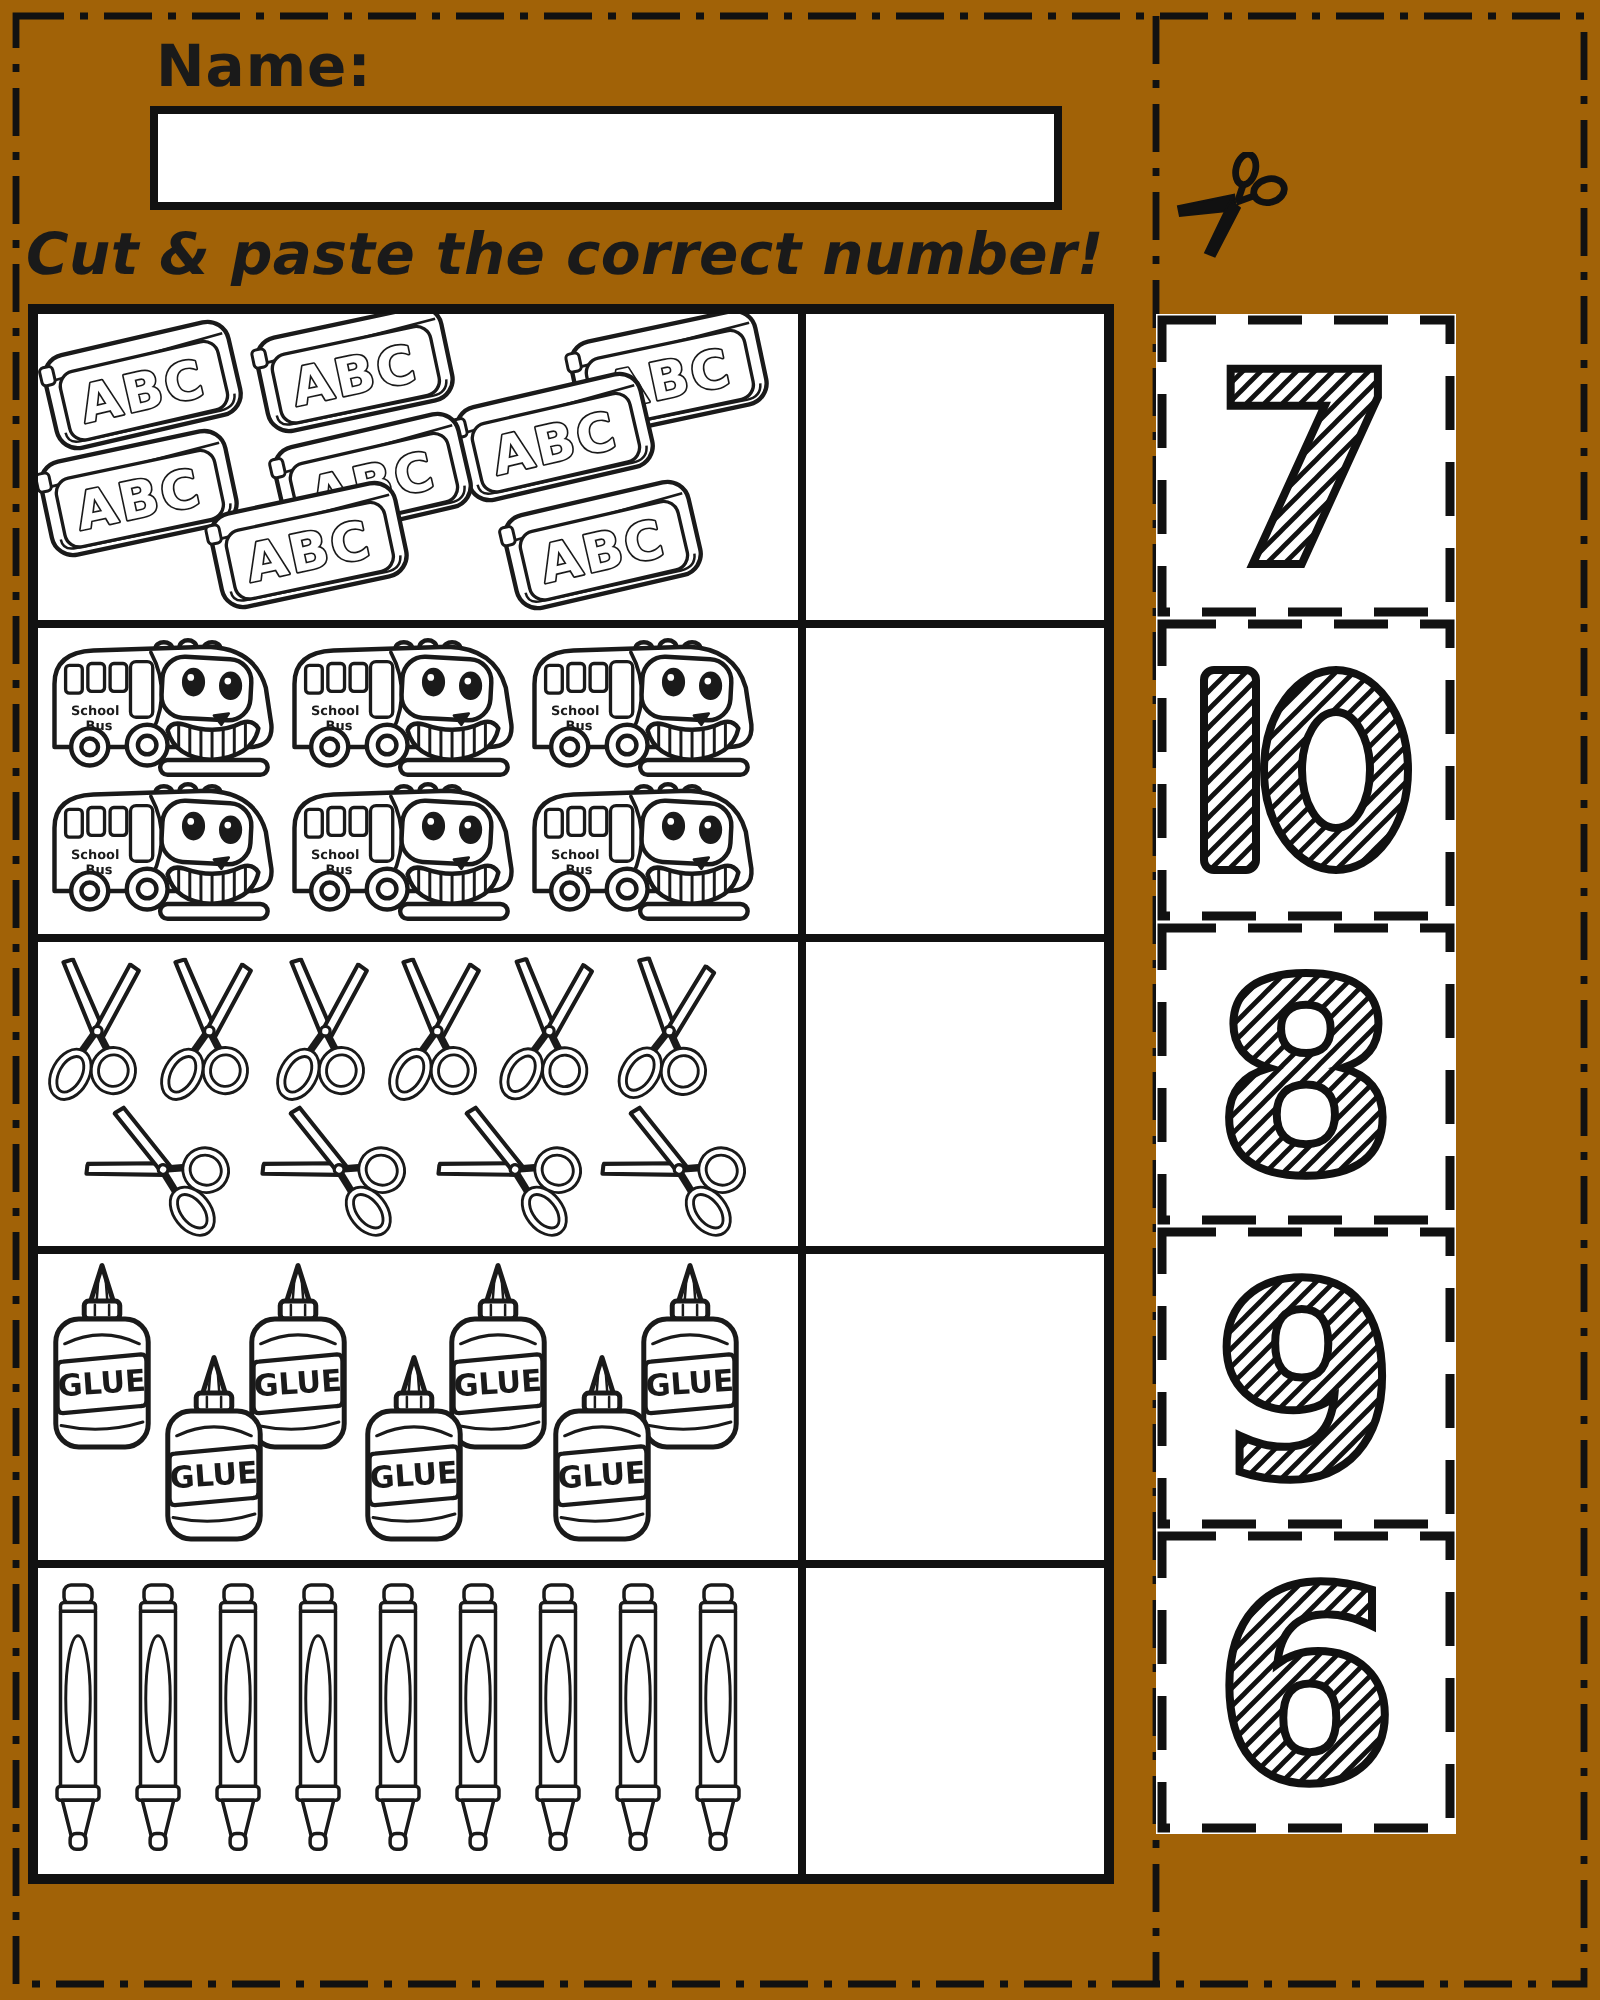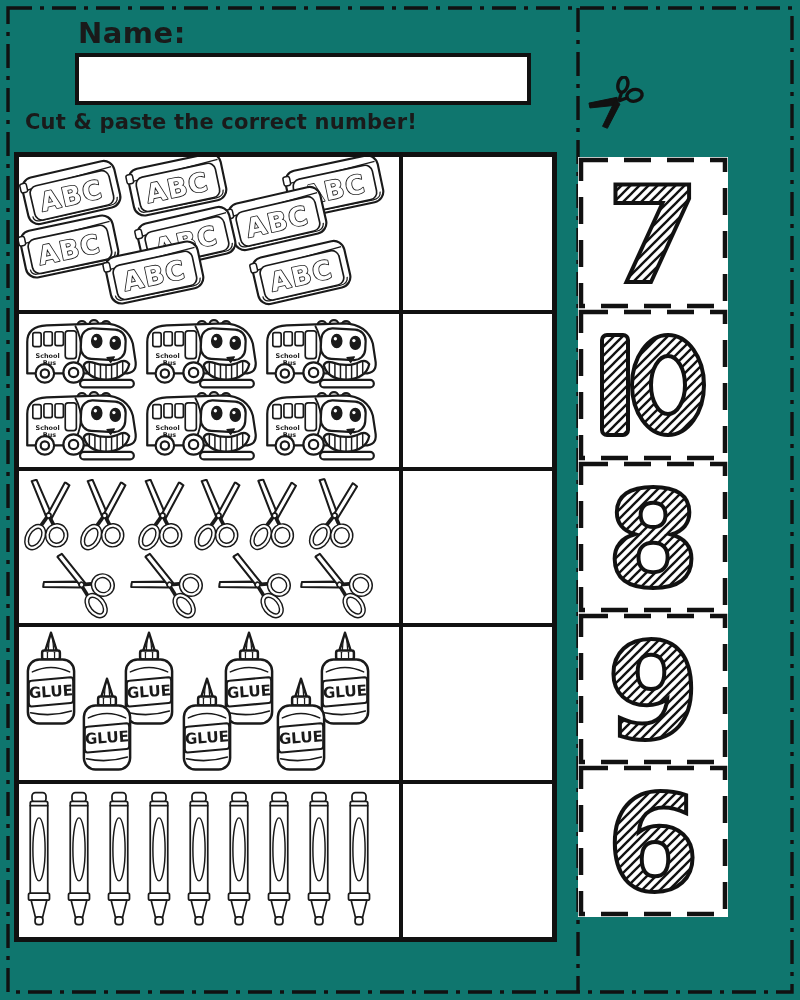--- a/index.html
+++ b/index.html
@@ -1,27 +1,27 @@
 <!DOCTYPE html>
 <html><head>
 <meta charset="utf-8">
 <style>
   html,body{margin:0;padding:0;background:#fff;}
   .page{
-    position:relative;width:800px;height:1000px;background:#0f766e;
+    position:relative;width:800px;height:1000px;background:#a16207;
     font-family:"DejaVu Sans","Liberation Sans",sans-serif;color:#1a1a1a;
     overflow:hidden;
   }
   svg{display:block;}
   .frame{position:absolute;left:0;top:0;pointer-events:none;}
   .frame .dd{fill:none;stroke:#111;stroke-width:3.4;stroke-dasharray:24 8 4 8;}
 
   .name-label{position:absolute;left:78px;top:16px;font-size:29px;font-weight:bold;letter-spacing:.5px;}
   .name-box{position:absolute;left:75px;top:53px;width:448px;height:44px;border:4px solid #111;background:#fff;}
-  .title{position:absolute;left:25px;top:110px;font-size:21px;font-weight:bold;letter-spacing:.2px;}
+  .title{position:absolute;left:13px;top:110px;font-size:29px;font-weight:bold;letter-spacing:.2px;font-style:italic;}
 
   .wtable{
     position:absolute;left:14px;top:152px;width:543px;height:790px;
     border:5px solid #111;box-sizing:border-box;display:flex;flex-direction:column;background:#fff;
   }
   .wrow{flex:1;display:flex;border-bottom:4px solid #111;min-height:0;}
   .wrow:last-child{border-bottom:none;}
   .pic-cell{position:relative;width:380px;overflow:hidden;}
   .ans-cell{flex:1;border-left:4px solid #111;background:#fff;}
   .item{position:absolute;transform-origin:center;}

